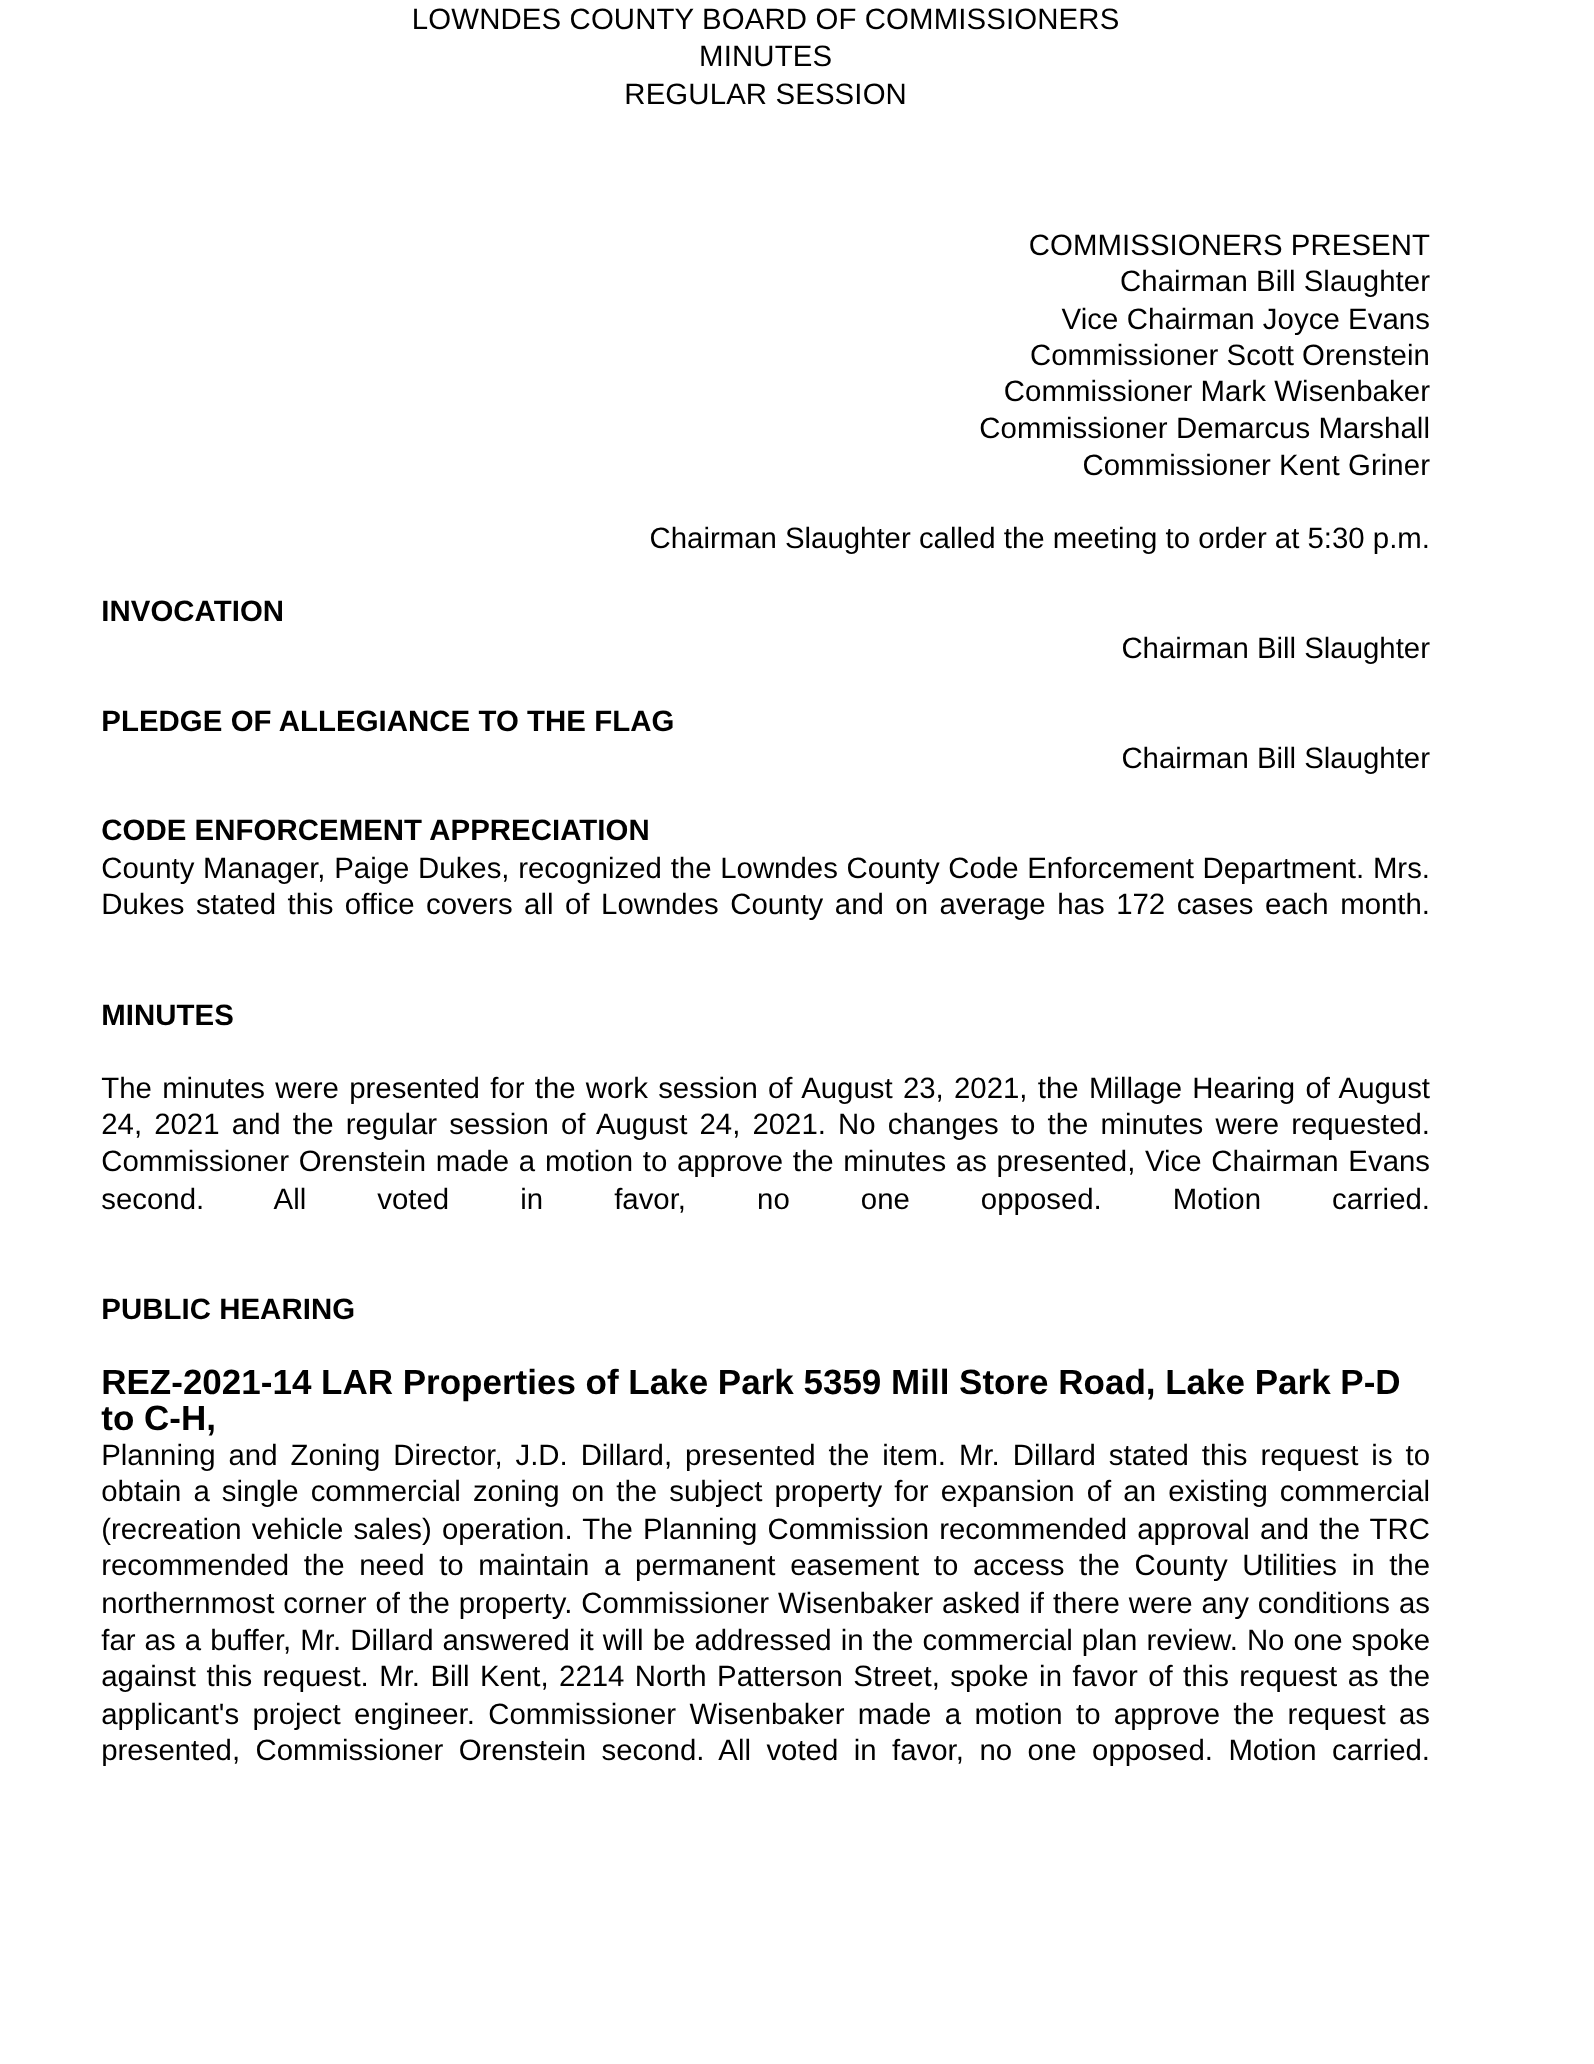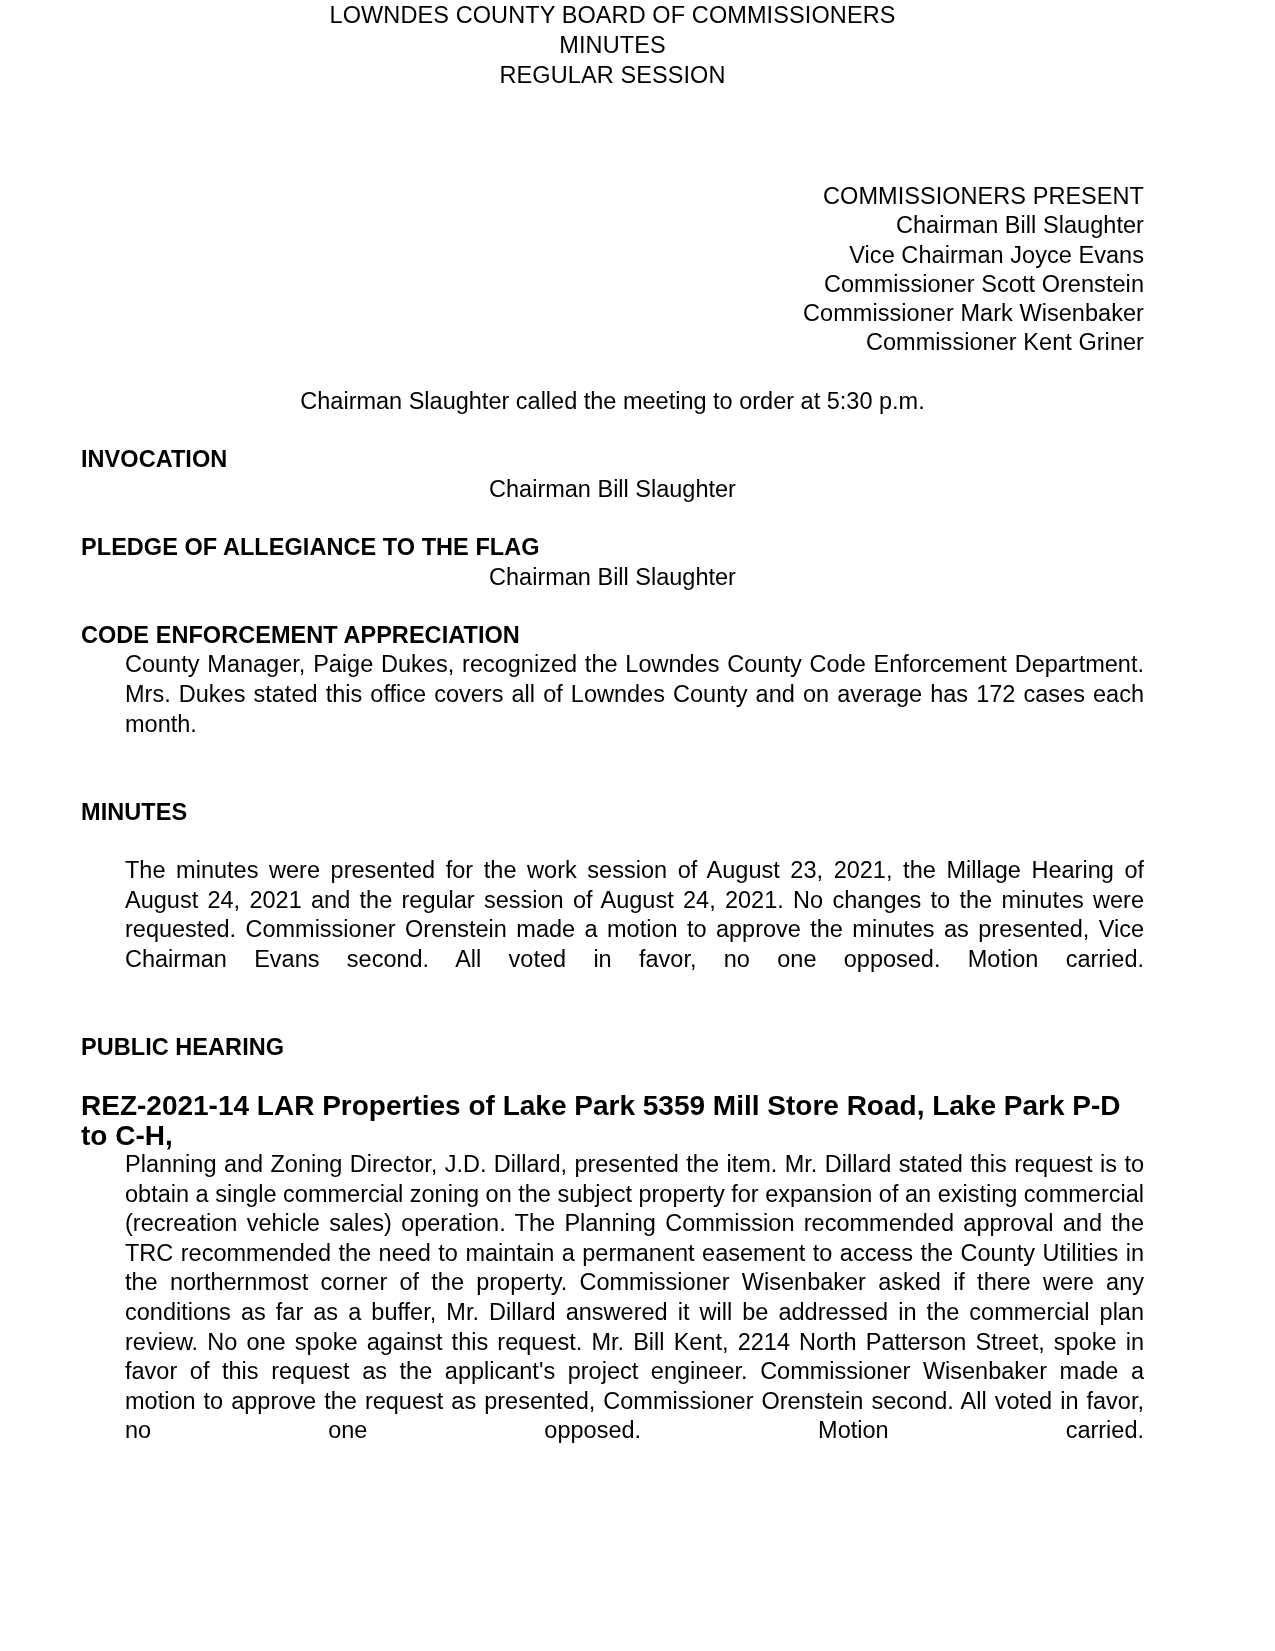--- a/index.html
+++ b/index.html
@@ -62,27 +62,26 @@
 
   .subheading-bold {
     font-weight: bold;
     font-size: 28px;
     line-height: 29.3px;
   }
 
   .para {
     font-size: 23.5px;
     line-height: 29.6px;
-    text-align: center;
+    text-align: right;
     margin: 0;
   }
   .para-justify {
     text-align: justify;
     text-justify: inter-word;
-    margin-left: 44px;
   }
   .para-justify.lastline-left::after {
     content: "";
     display: inline-block;
     width: 100%;
   }
   .tight { margin: 0; }
 </style>
 </head>
 <body>
@@ -97,20 +96,21 @@
     </div>
 
     <div class="spacer-lg"></div>
 
     <div class="block">
       <span class="roster-line">COMMISSIONERS PRESENT</span>
       <span class="roster-line">Chairman Bill Slaughter</span>
       <span class="roster-line">Vice Chairman Joyce Evans</span>
       <span class="roster-line">Commissioner Scott Orenstein</span>
       <span class="roster-line">Commissioner Mark Wisenbaker</span>
+      <span class="roster-line">Commissioner Demarcus Marshall</span>
       <span class="roster-line">Commissioner Kent Griner</span>
     </div>
 
     <div class="spacer-md"></div>
 
     <p class="para tight">Chairman Slaughter called the meeting to order at 5:30 p.m.</p>
 
     <div class="spacer-md"></div>
 
     <div class="heading">INVOCATION</div>

